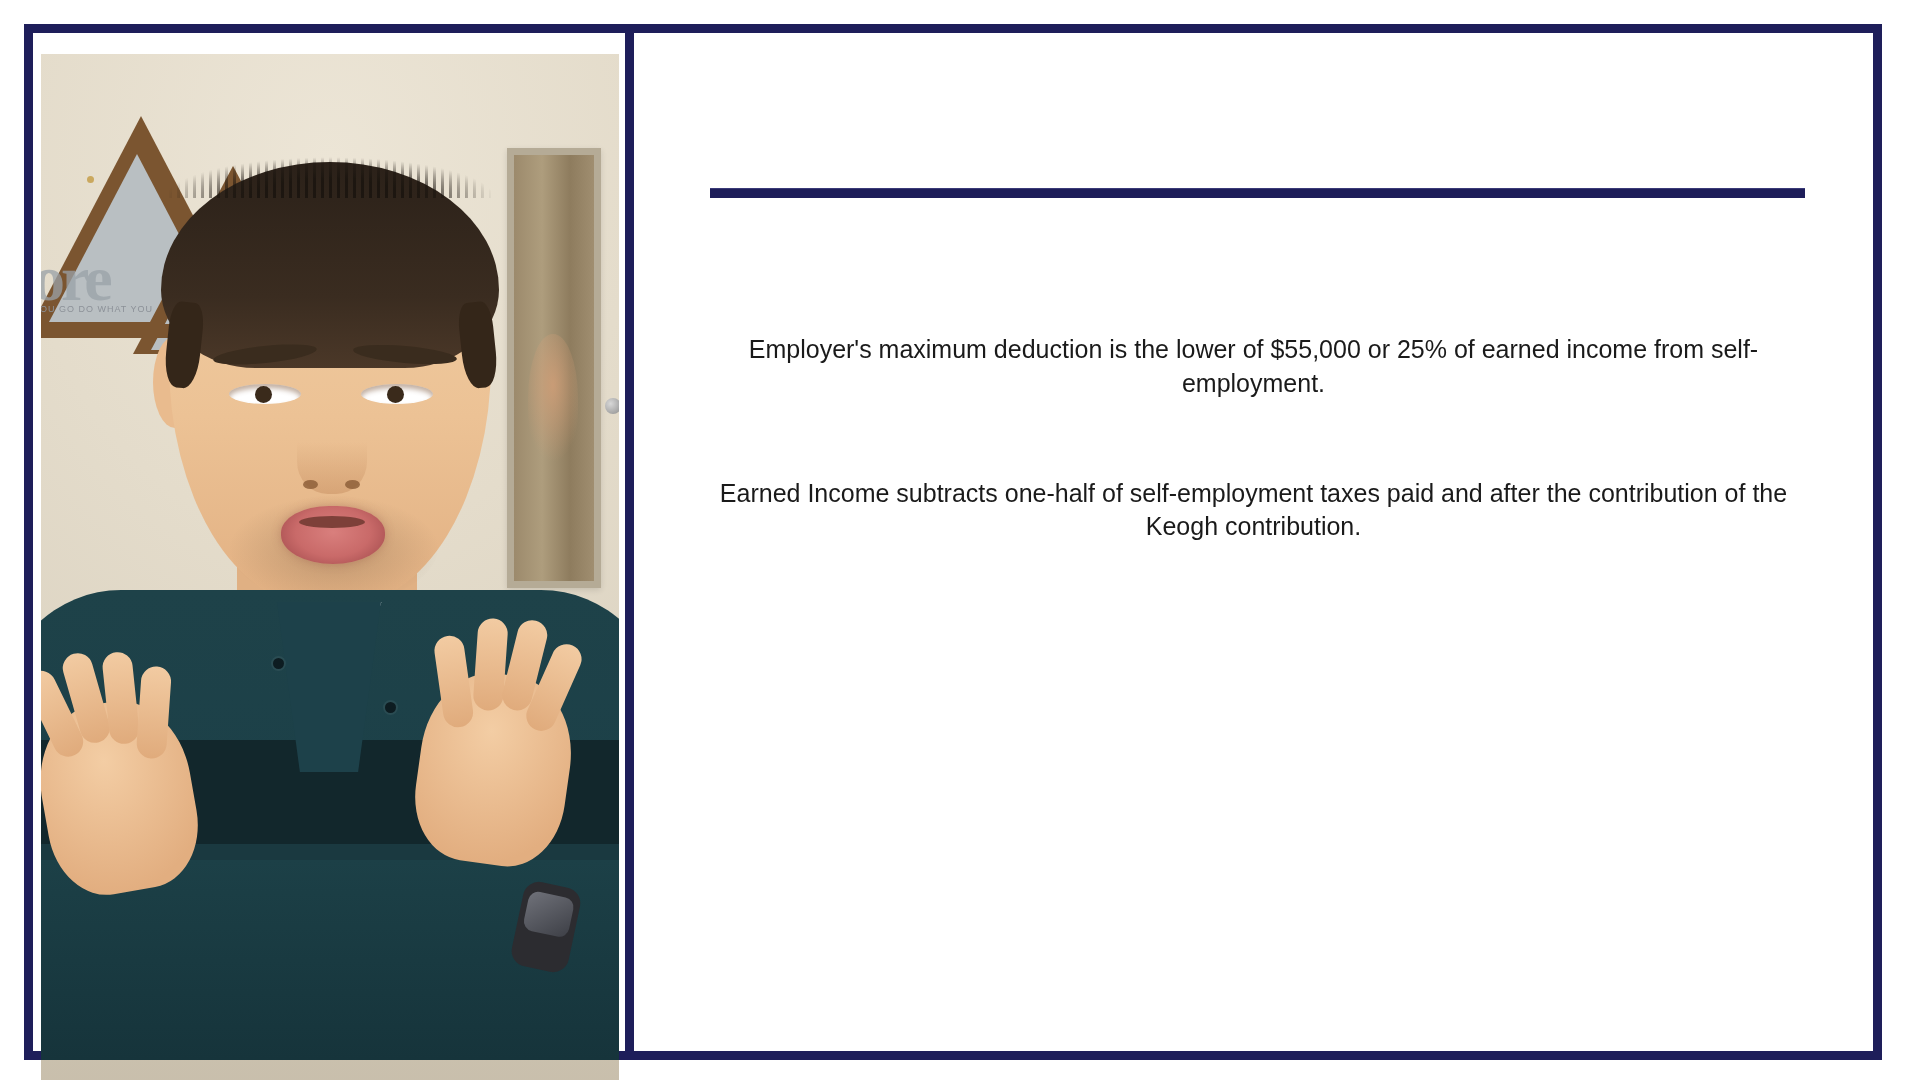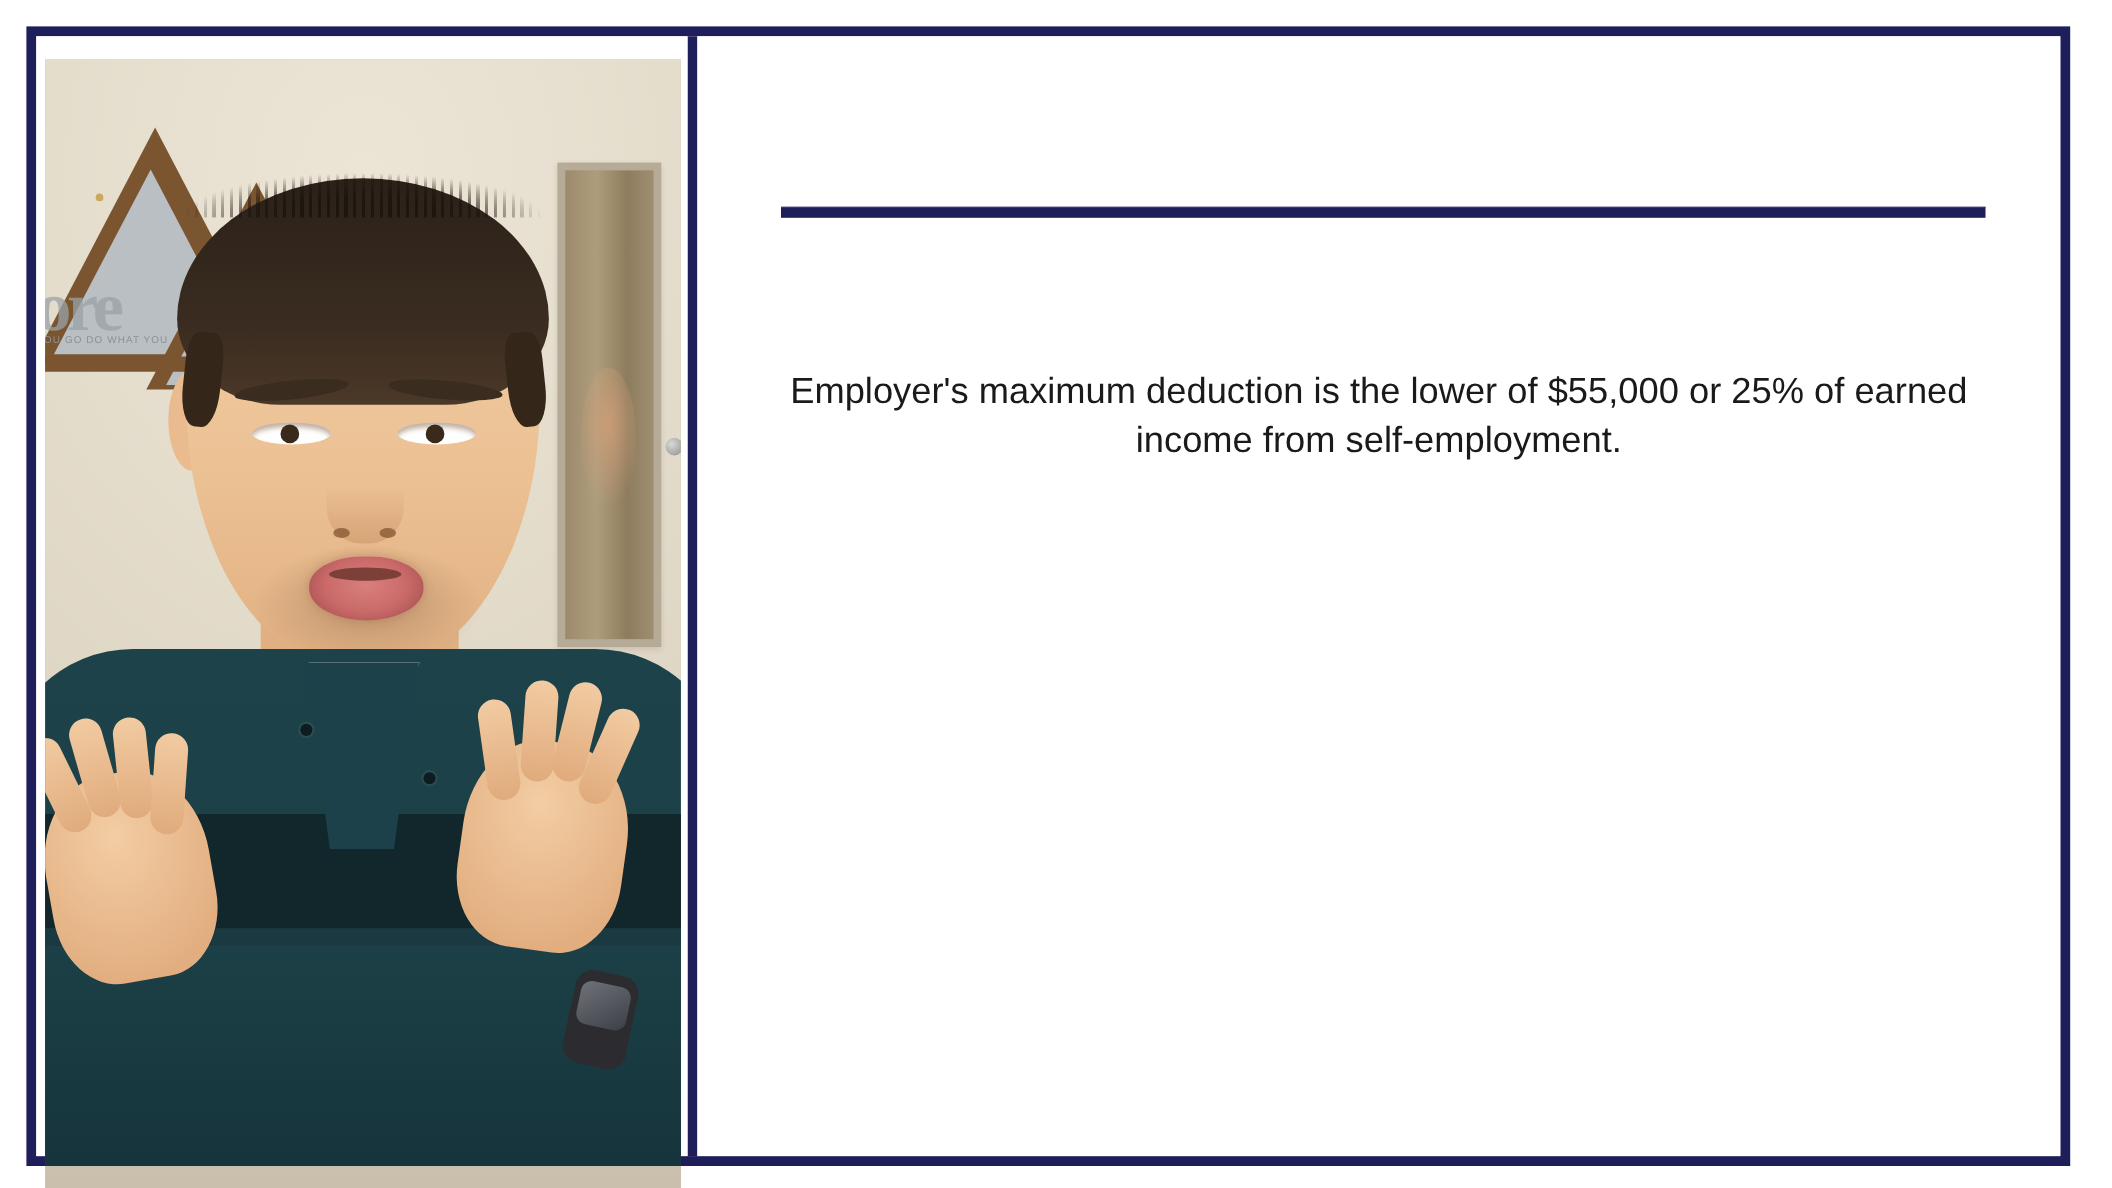--- a/index.html
+++ b/index.html
@@ -107,21 +107,21 @@
   }
 
   #body-blocks {
     position: absolute;
     left: 58px;
     right: 58px;
     top: 300px;
   }
   .body-paragraph {
     text-align: center;
-    font-size: 33px;
+    font-size: 25px;
     line-height: 1.35;
     color: #1a1a1a;
     margin: 0 0 76px 0;
     padding: 0 18px;
   }
   .body-paragraph:last-child { margin-bottom: 0; }
 
   
   .photo-scene { position: absolute; inset: 0; }
 
@@ -474,18 +474,19 @@
     <div id="panel-divider"></div>
 
     <div id="text-panel">
 
 
       <div id="title-rule"></div>
 
 
       <div id="body-blocks">
         <p class="body-paragraph">Employer's maximum deduction is the lower of $55,000 or 25% of earned income from self-employment.</p>
+        <p class="body-paragraph">Earned Income subtracts one-half of self-employment taxes paid and after the contribution of the Keogh contribution.</p>
       </div>
 
     </div>
 
   </div>
 </div>
 
 </body></html>

